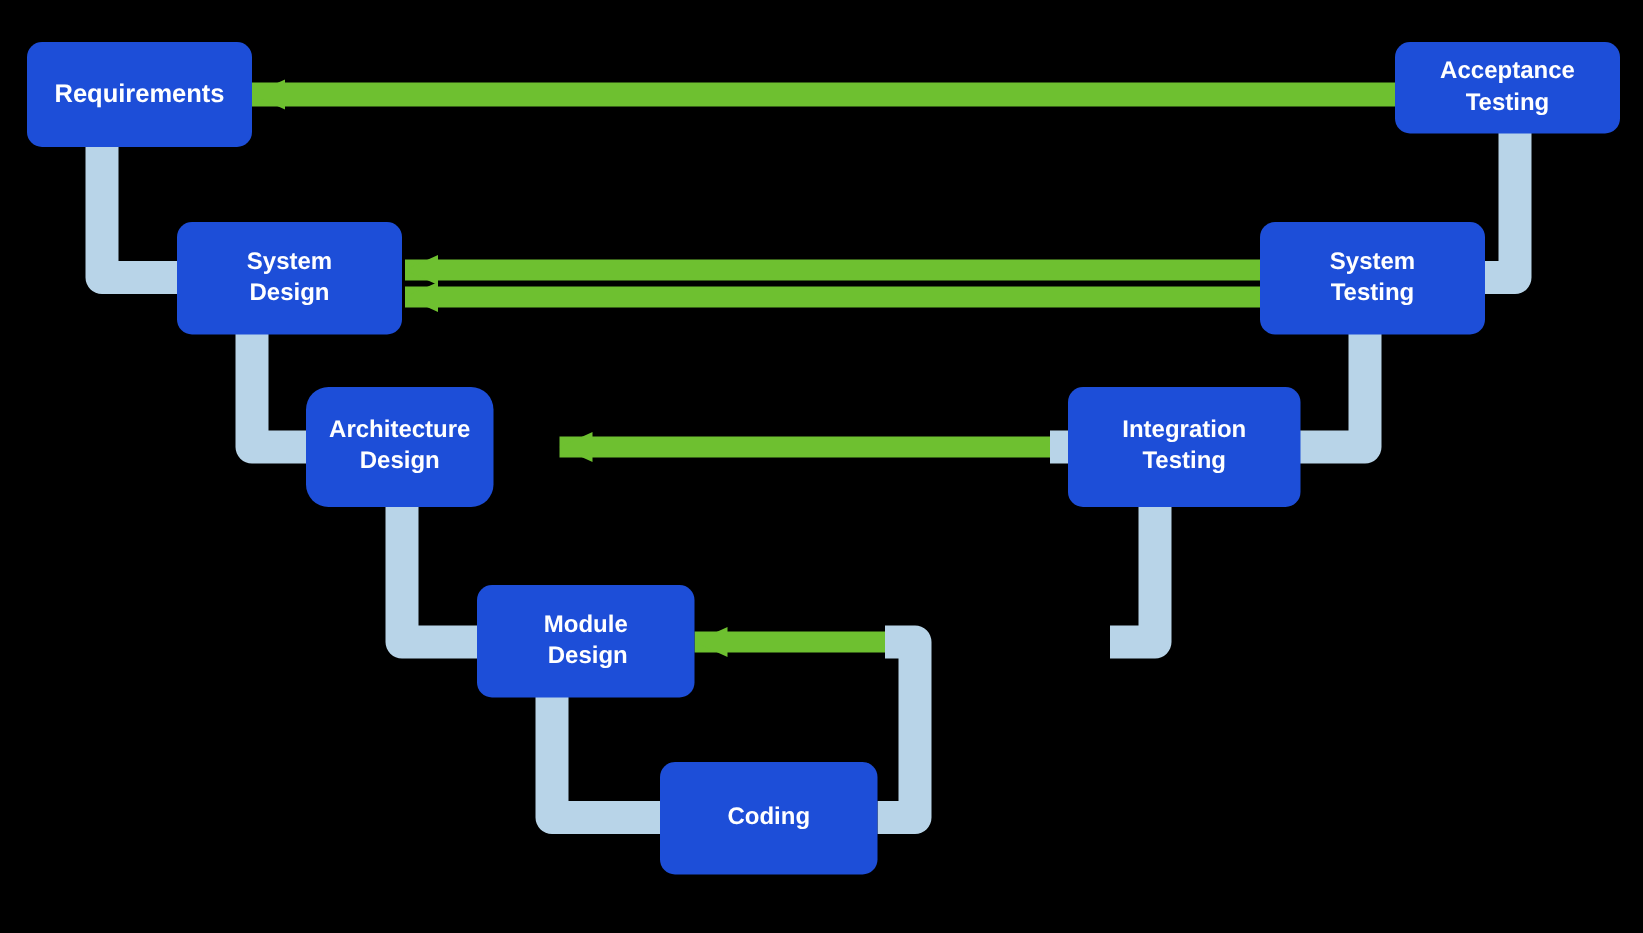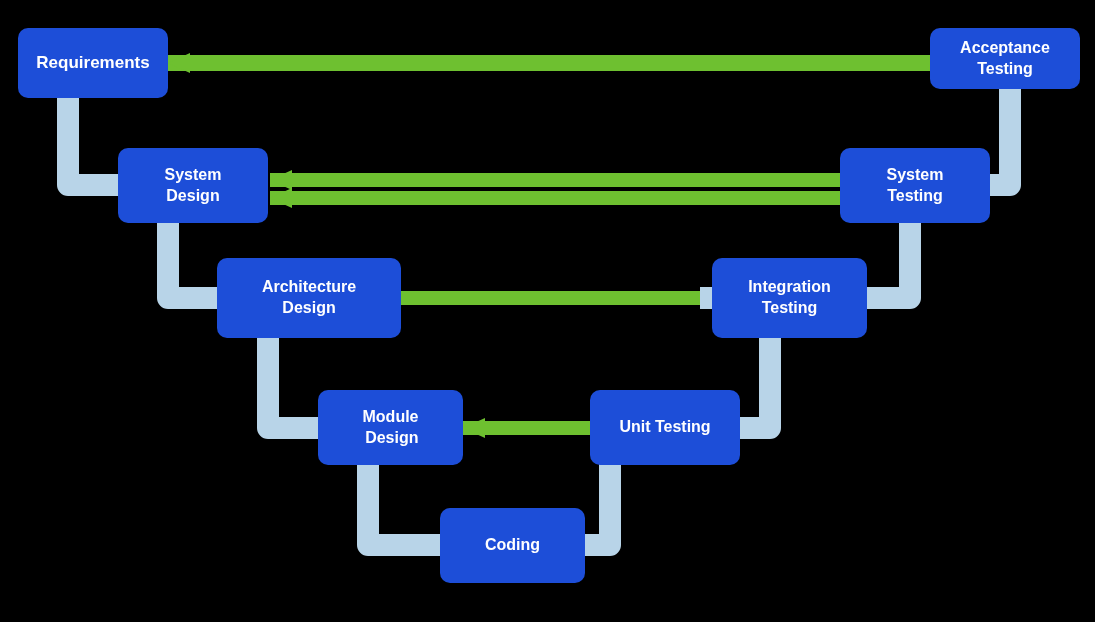--- a/index.html
+++ b/index.html
@@ -74,27 +74,26 @@
     <polygon points="373,298 395,288 395,308" fill="#6ec030"></polygon>
 
     <line x1="590" y1="428" x2="463" y2="428" stroke="#6ec030" stroke-width="14"></line>
     <polygon points="463,428 485,418 485,438" fill="#6ec030"></polygon>
   </svg>
 
   <div class="box" style="left:18px; top:28px; width:150px; height:70px; font-size:17px;">Requirements</div>
 
   <div class="box" style="left:118px; top:148px; width:150px; height:75px;">System<br>Design</div>
 
-  <div class="box" style="left:217px; top:258px; width:184px; height:80px;">Architecture<br>Design</div>
+  <div class="box" style="left:204px; top:258px; width:125px; height:80px;border-radius:15px;">Architecture<br>Design</div>
 
   <div class="box" style="left:318px; top:390px; width:145px; height:75px;text-align:right;">Module<br>Design</div>
 
   <div class="box" style="left:440px; top:508px; width:145px; height:75px;">Coding</div>
 
-  <div class="box" style="left:590px; top:390px; width:150px; height:75px;">Unit Testing</div>
 
   <div class="box" style="left:700px; top:258px; width:155px; height:80px;margin-left:12px;">Integration<br>Testing</div>
 
   <div class="box" style="left:840px; top:148px; width:150px; height:75px;">System<br>Testing</div>
 
   <div class="box" style="left:930px; top:28px; width:150px; height:61px;">Acceptance<br>Testing</div>
 
 </div>
 
 </body></html>

